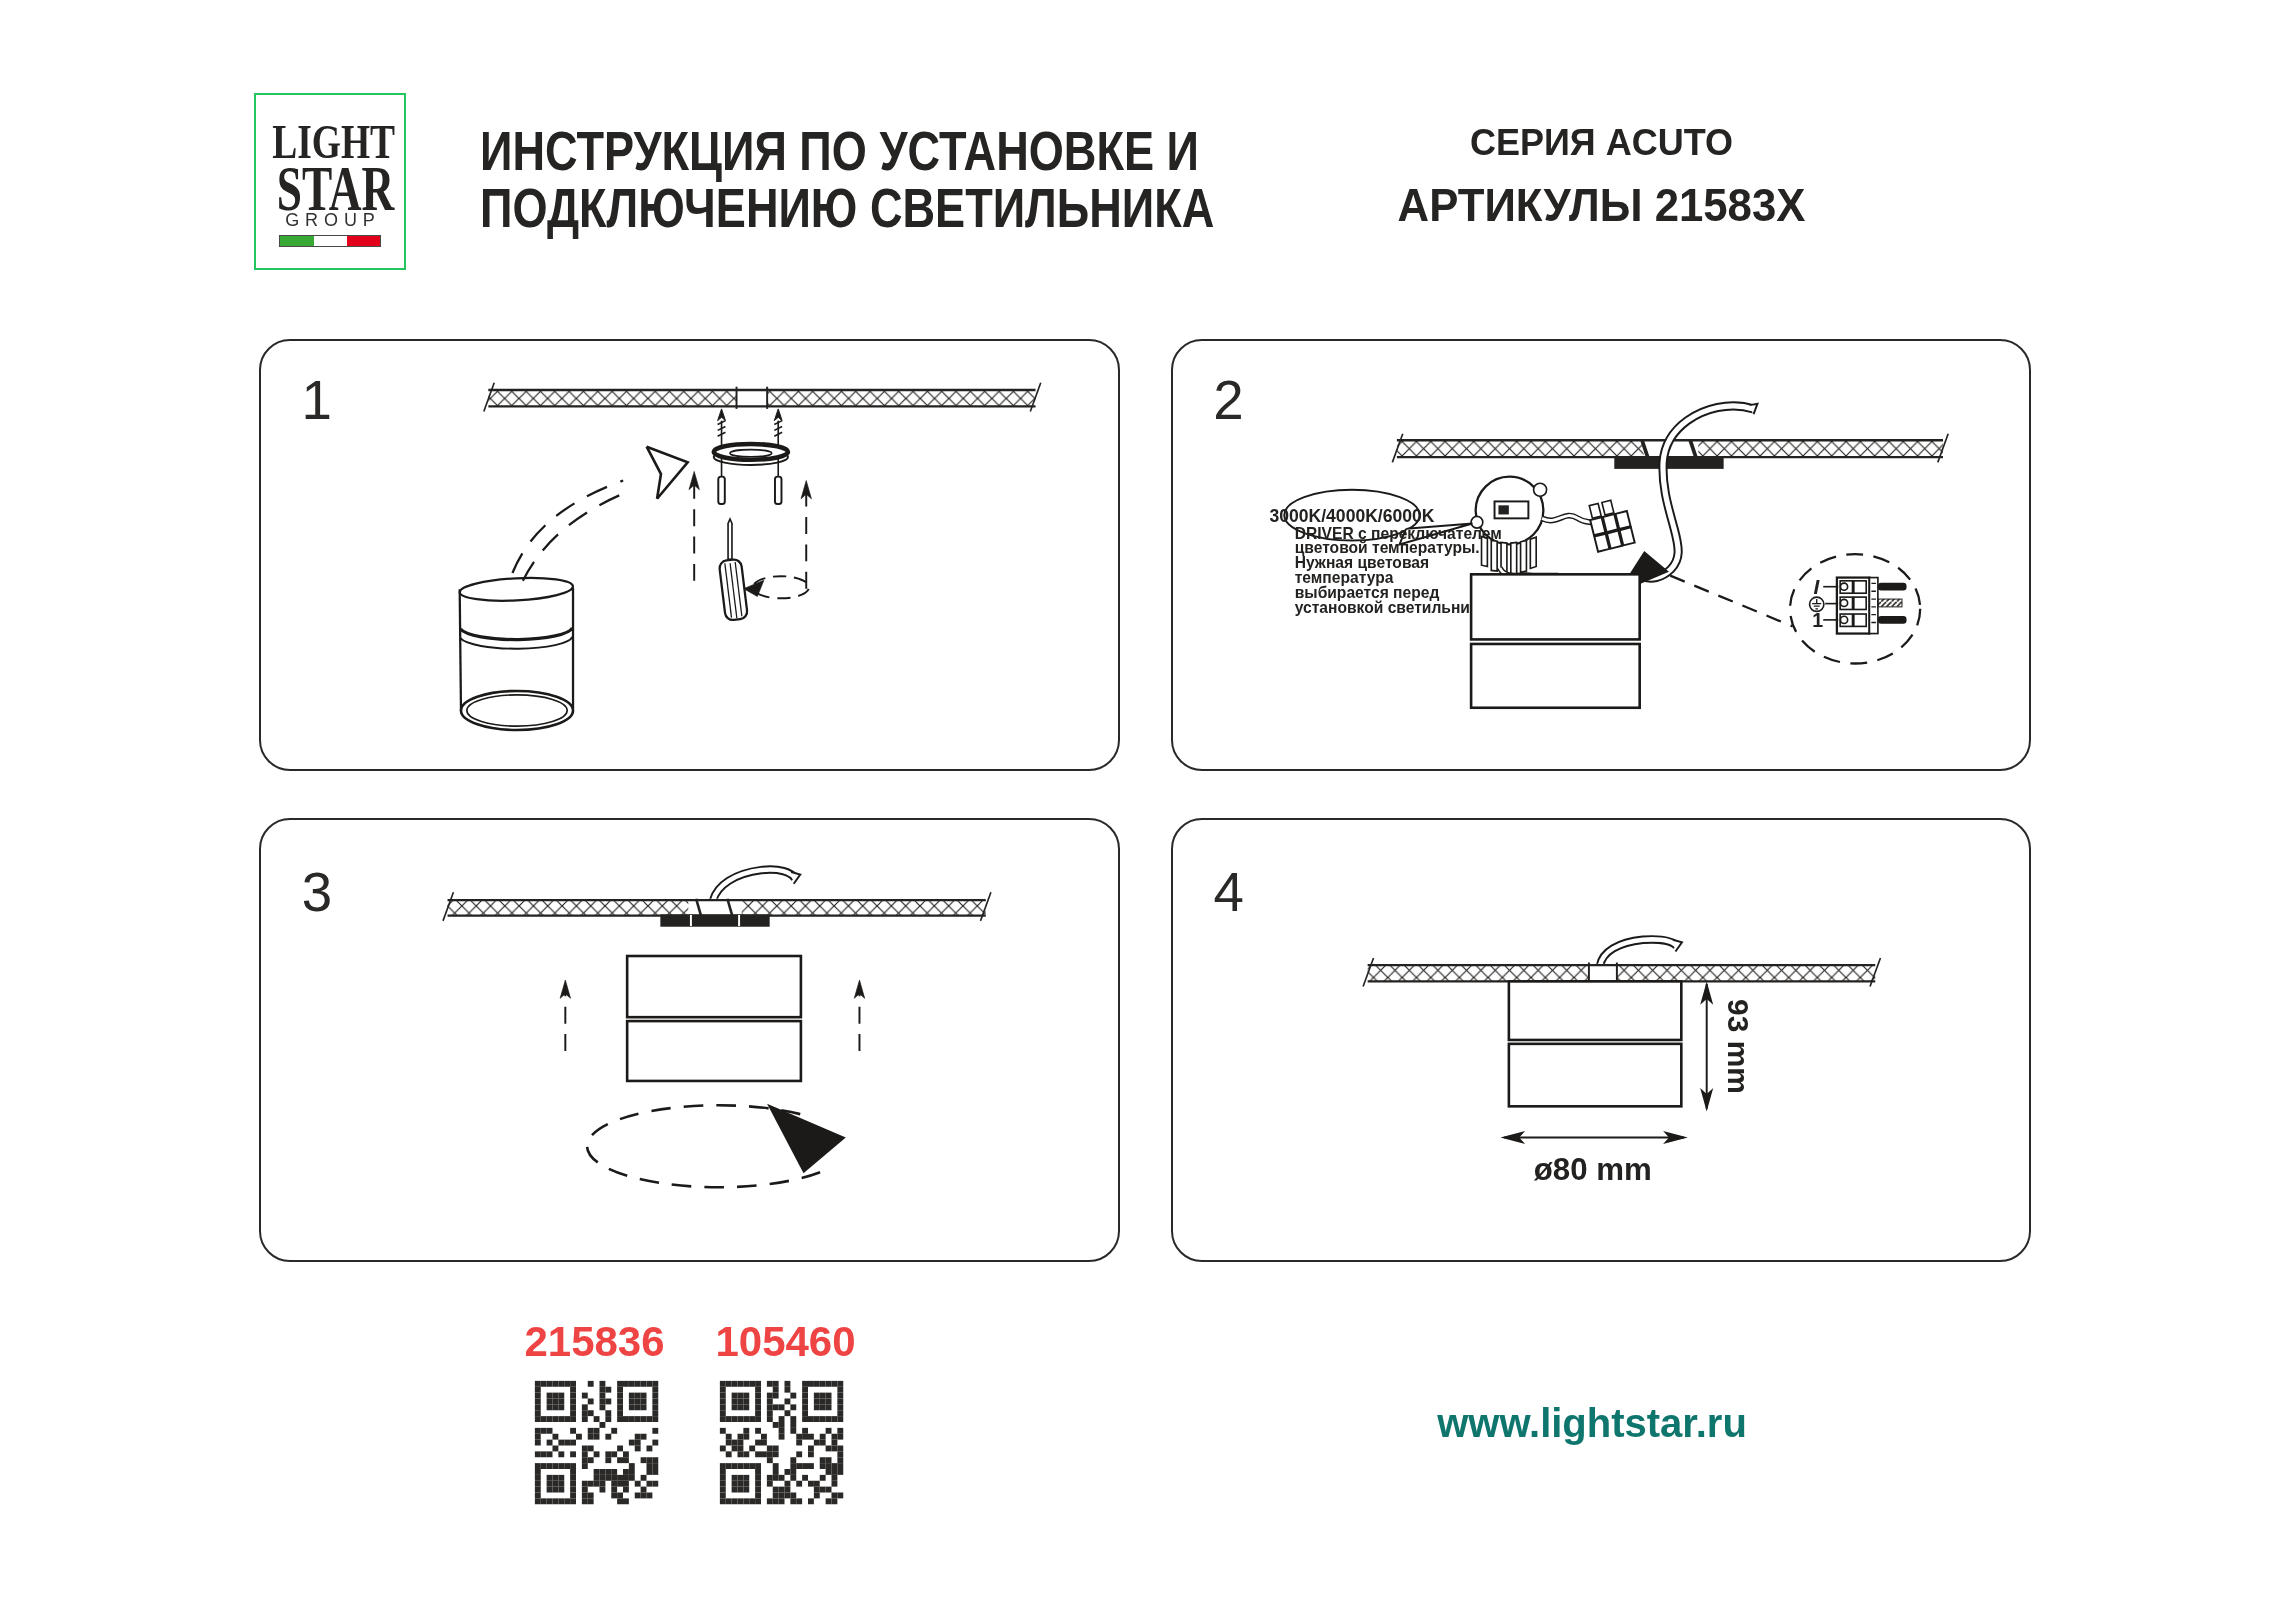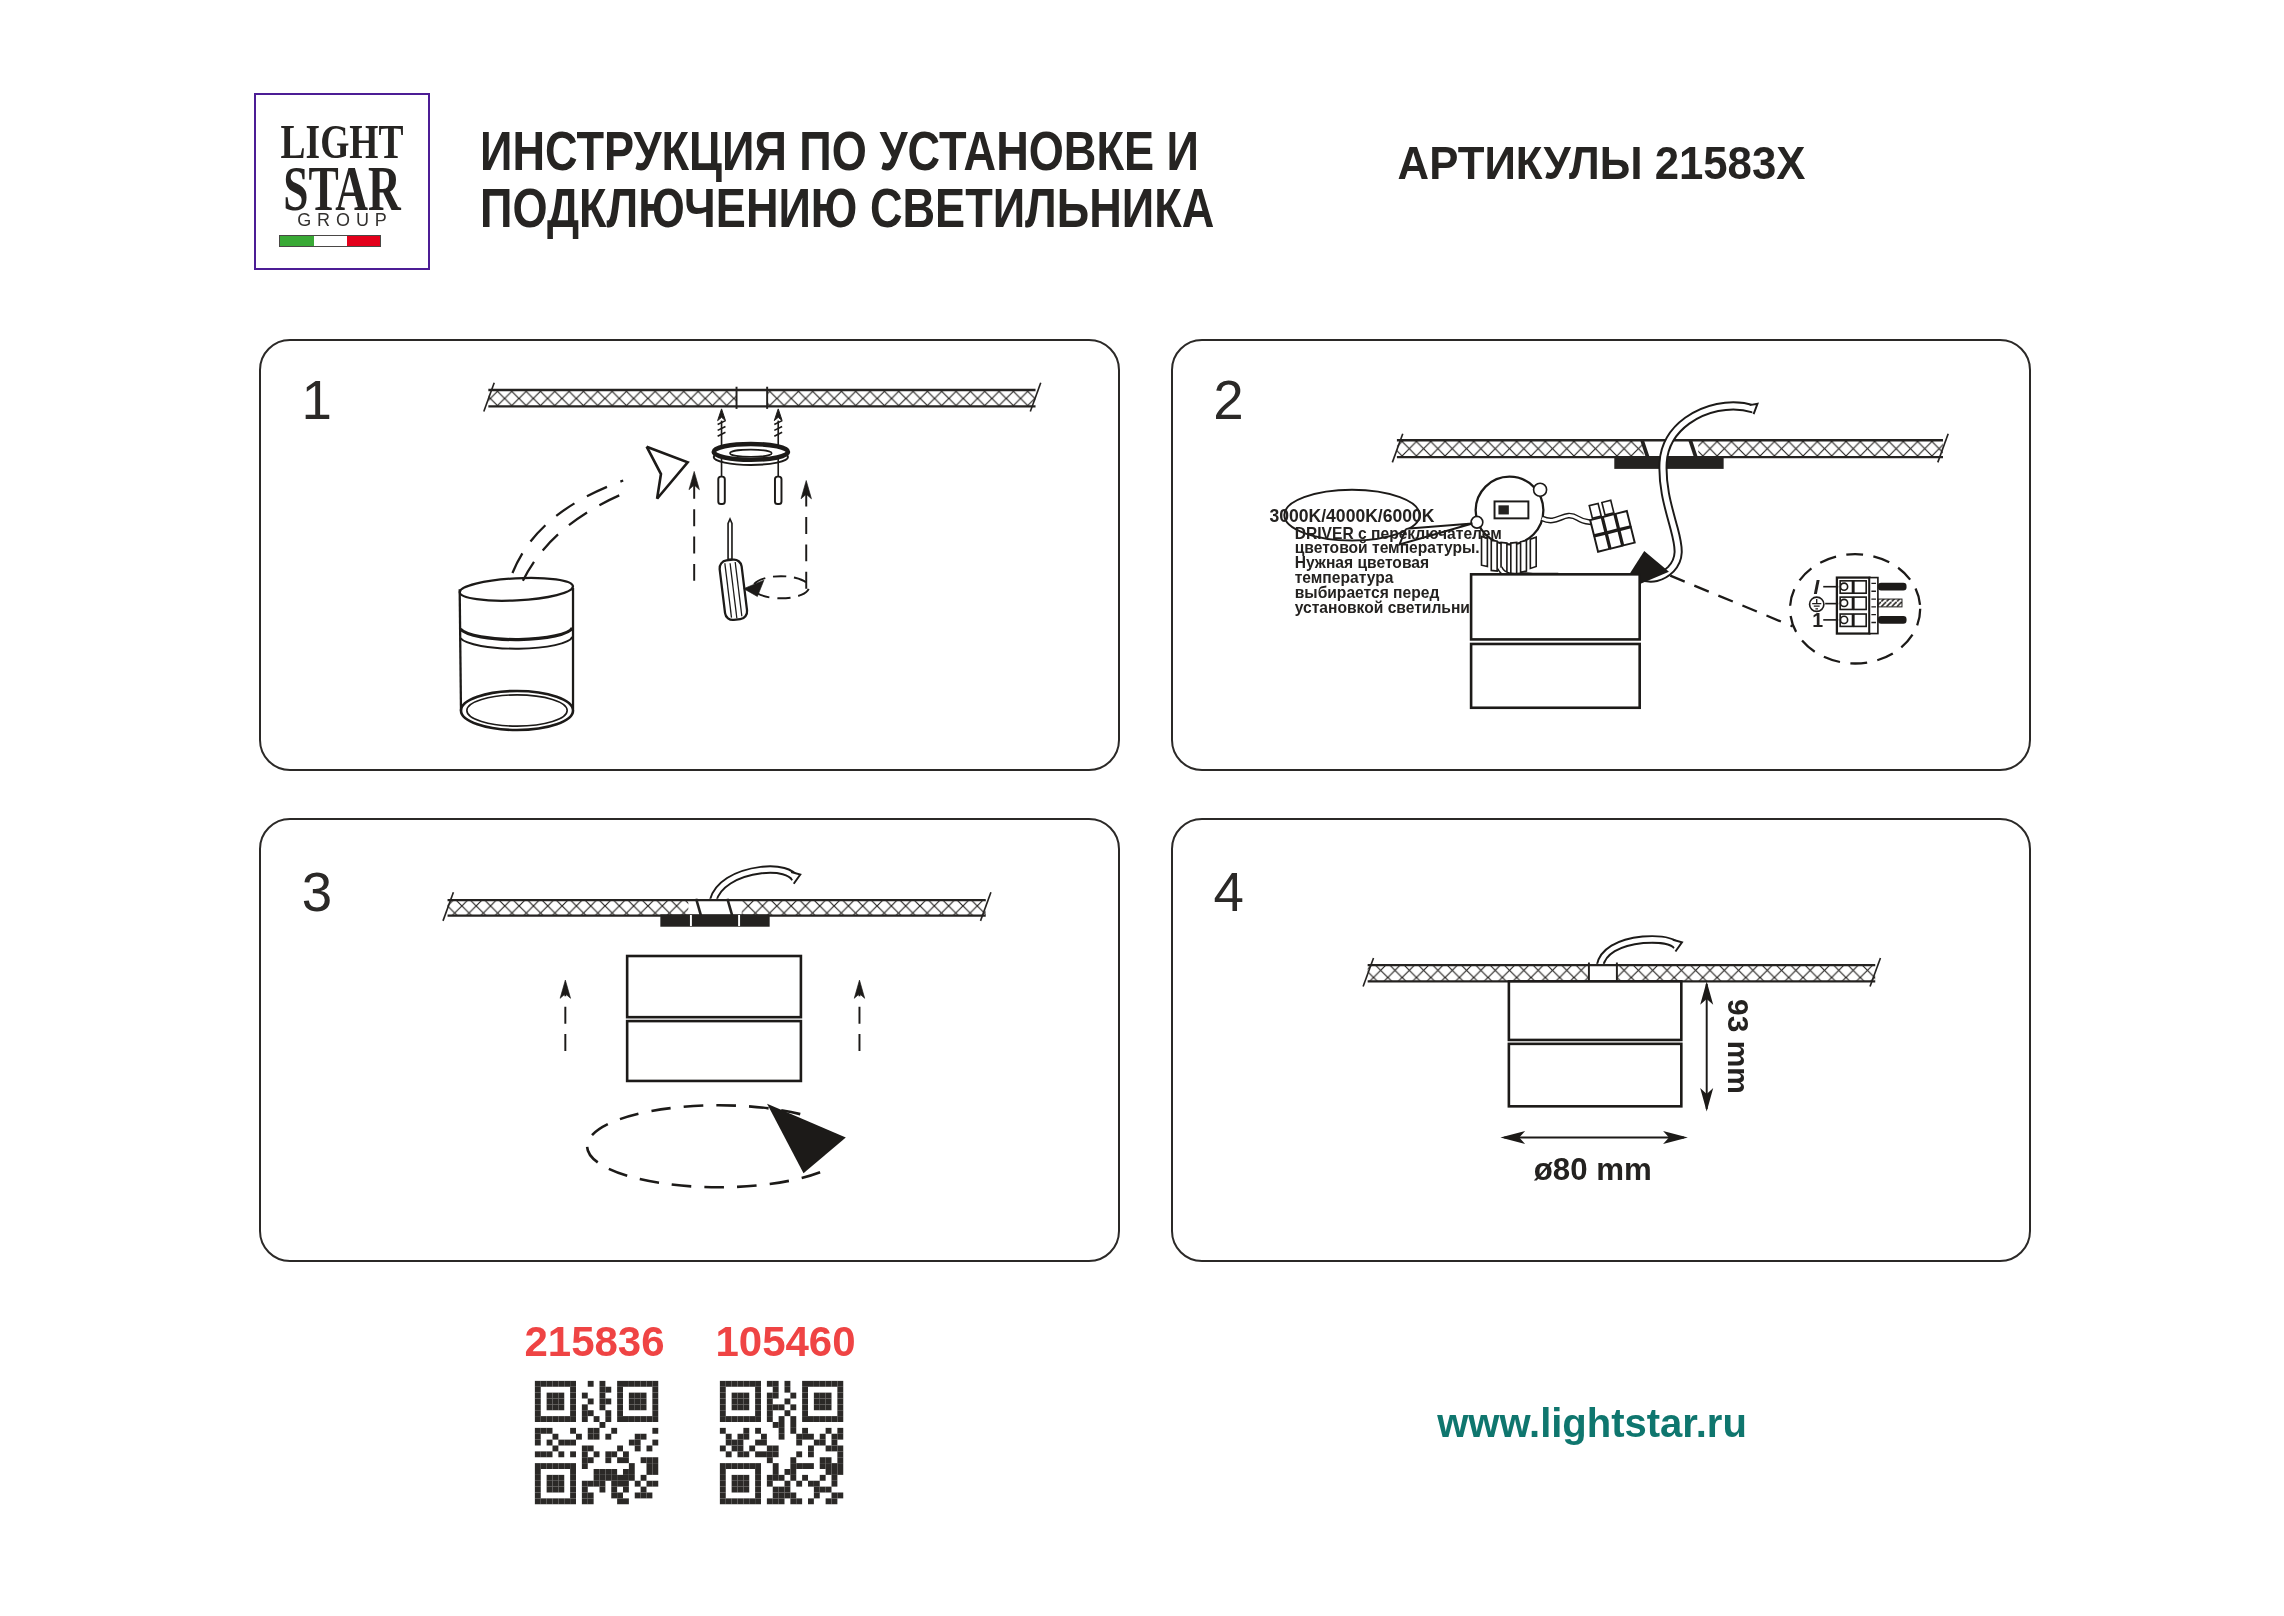--- a/index.html
+++ b/index.html
@@ -1,19 +1,19 @@
 <!DOCTYPE html>
 <html style="font-size:10.4px"><head>
 <meta charset="utf-8">
 <style>
   html,body{margin:0;padding:0;background:#ffffff;}
   body{width:2284px;height:1616px;position:relative;font-family:"Liberation Sans",sans-serif;color:#242220;overflow:hidden;}
   .abs{position:absolute;}
   
-  .logo-box{left:254px;top:93px;width:148px;height:173px;border:2px solid #4c1d95;background:#fff;padding-left:24px;}
+  .logo-box{left:254px;top:93px;width:148px;height:173px;border:2px solid #22c55e;background:#fff;}
   .logo-word1{left:0;top:23.4px;width:100%;text-align:center;font-family:"Liberation Serif",serif;font-weight:bold;font-size:48px;line-height:48px;transform:scaleX(.78);transform-origin:center;color:#262422;}
   .logo-word2{left:0;top:63px;width:100%;text-align:center;font-family:"Liberation Serif",serif;font-weight:bold;font-size:63px;line-height:63px;transform:scaleX(.72);transform-origin:center;color:#262422;}
   .logo-word3{left:0;top:115px;width:100%;text-align:center;font-size:18px;font-weight:400;letter-spacing:5.9px;text-indent:5.9px;color:#33312f;}
   .logo-flag{left:23.4px;top:140px;width:100px;height:9.8px;border:1.3px solid #4a4846;display:flex;}
   .logo-flag span{flex:1;}
   .title{left:480px;top:123px;width:912px;}
   .title-line{font-weight:bold;font-size:55px;line-height:57px;letter-spacing:0;color:#262422;transform:scaleX(.82);transform-origin:left;white-space:nowrap;}
   .hdr-right{left:1354px;top:122px;width:495px;text-align:center;}
   .hdr-series{font-weight:bold;font-size:36px;color:#262422;white-space:nowrap;}
   .hdr-articles{margin-top:14.3px;font-weight:bold;font-size:46px;color:#262422;white-space:nowrap;transform:scaleX(.95);transform-origin:center;}
@@ -44,20 +44,21 @@
     <span style="background:#e3001b"></span>
   </div>
 </div>
 
 <div class="abs title">
   <div class="title-line">ИНСТРУКЦИЯ ПО УСТАНОВКЕ И</div>
   <div class="title-line">ПОДКЛЮЧЕНИЮ СВЕТИЛЬНИКА</div>
 </div>
 
 <div class="abs hdr-right">
+  <div class="hdr-series">СЕРИЯ ACUTO</div>
   <div class="hdr-articles">АРТИКУЛЫ 21583X</div>
 </div>
 
 <div class="abs panel p1">
 <svg width="854" height="425" viewBox="0 0 1311 652">
   <defs>
     <pattern id="hatch1" width="22" height="22" patternUnits="userSpaceOnUse">
       <path d="M0 22 L22 0 M-4 4 L4 -4 M18 26 L26 18" stroke="#242220" stroke-width="1.8" fill="none"></path>
       <path d="M0 0 L22 22 M18 -4 L26 4 M-4 18 L4 26" stroke="#242220" stroke-width="1.8" fill="none"></path>
     </pattern>

